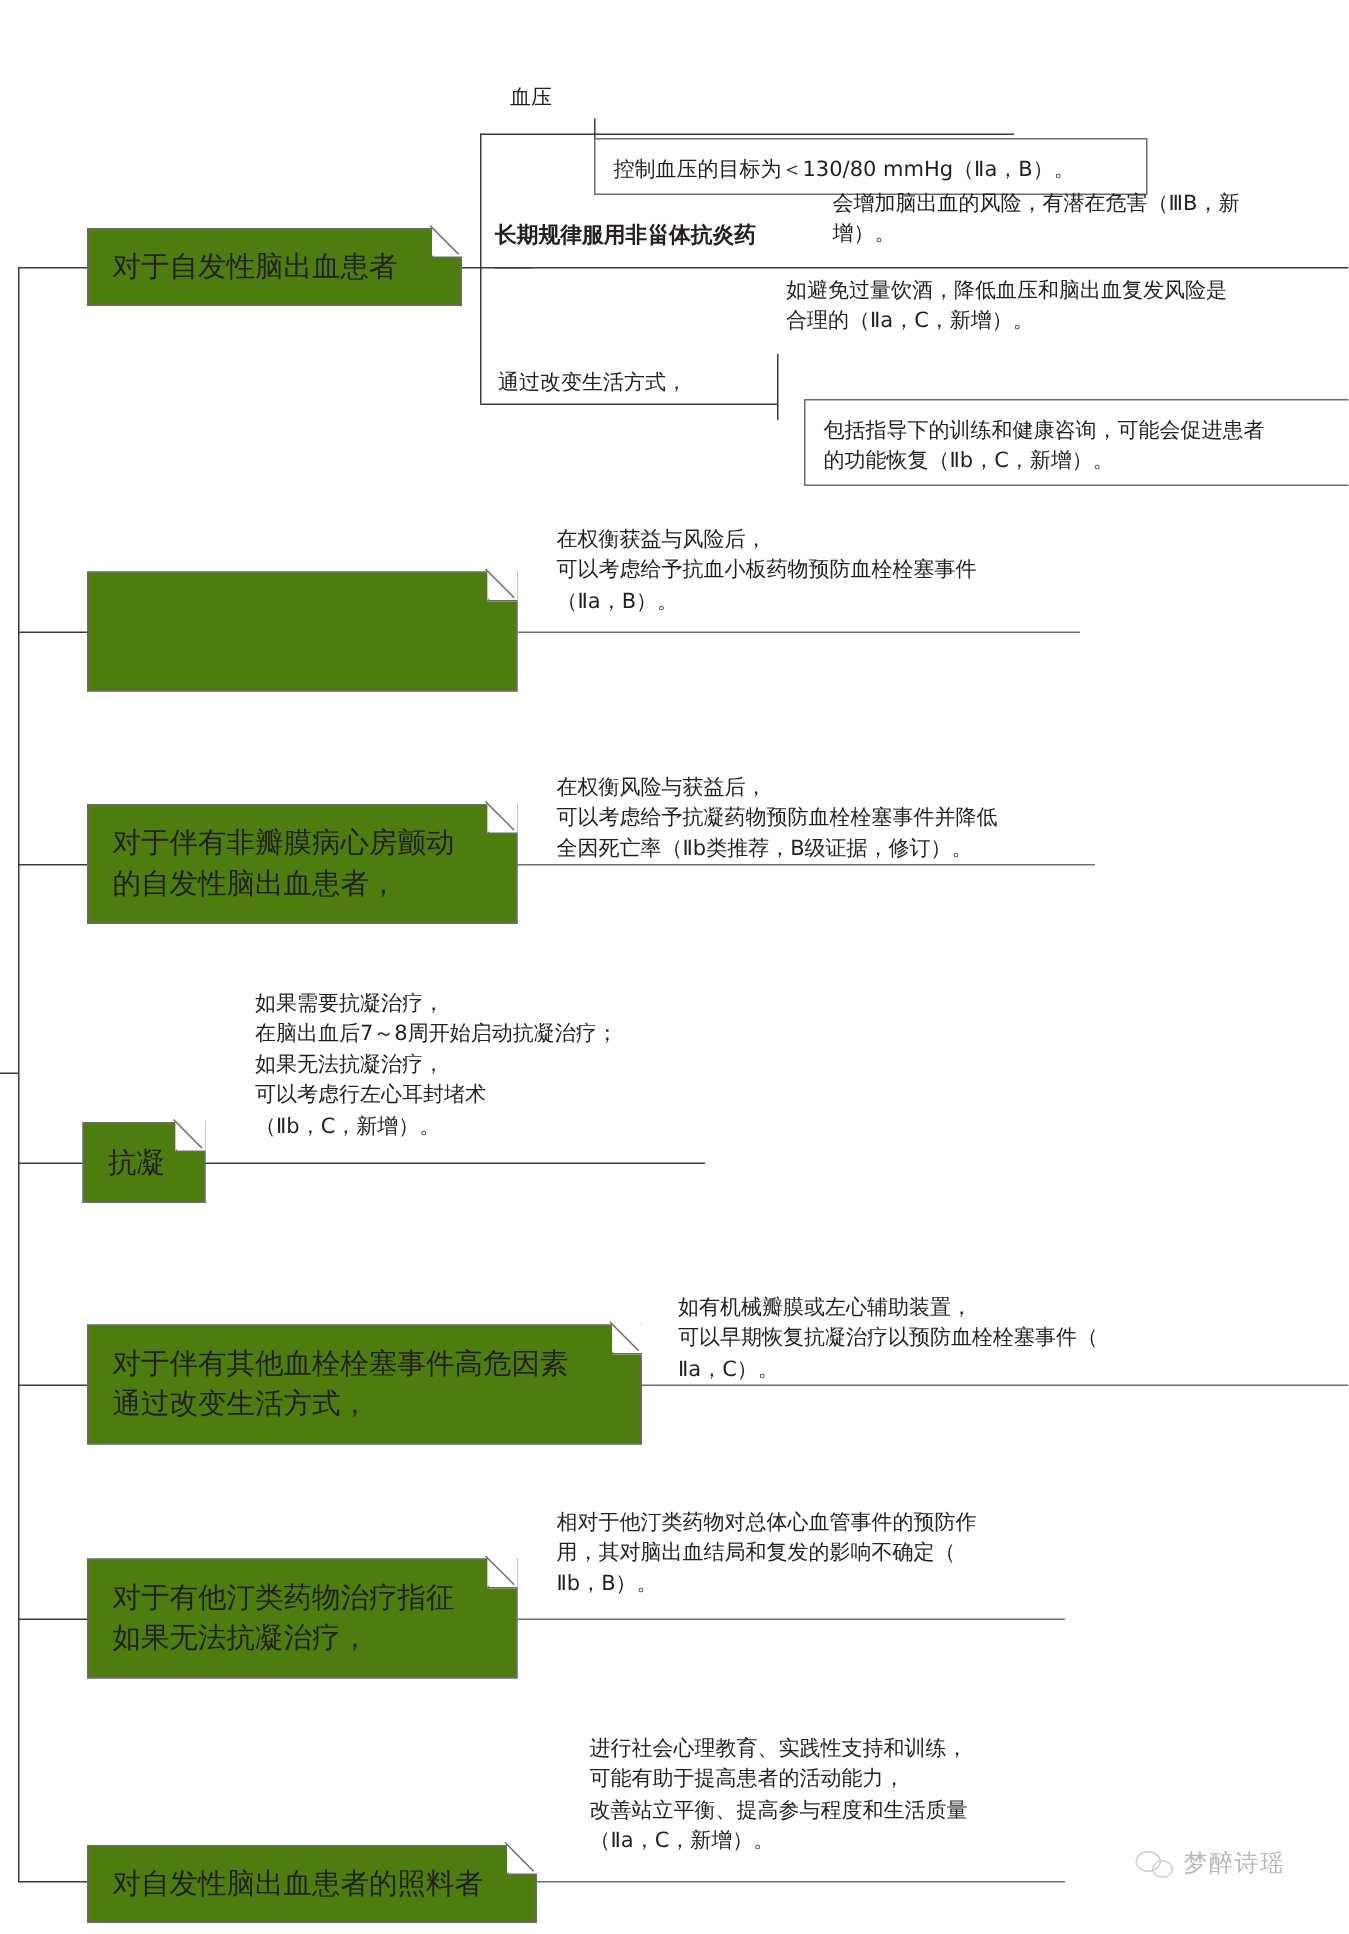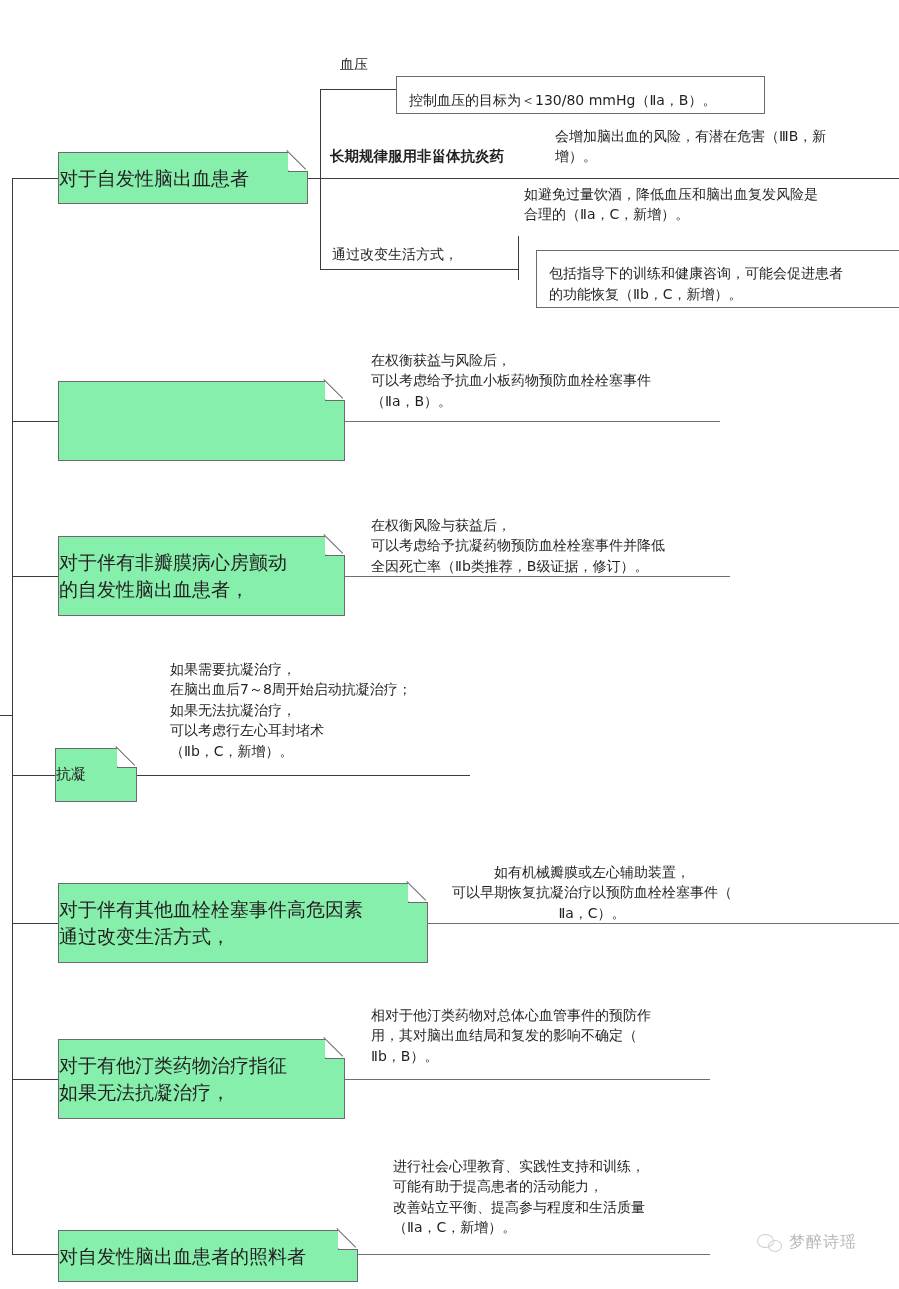--- a/index.html
+++ b/index.html
@@ -17,26 +17,26 @@
 
   
   .vline{position:absolute;background:#3b3b3b;width:1px;}
   .hline{position:absolute;background:#3b3b3b;height:1px;}
   .uline{position:absolute;background:#6f6f6f;height:1px;}
   .uline.dark{background:#3b3b3b;}
 
   
   .note{
     position:absolute;
-    background:#86efac;
+    background:#4d7c0f;
     border:1px solid #6b6b6b;
     box-sizing:border-box;
     display:flex;
     align-items:center;
-    padding:4px 14px 4px 0;
+    padding:4px 14px 4px 16px;
     line-height:1.42;
     color:#231f20;
   }
   .note .fold{
     position:absolute;
     top:-1px;right:-1px;
     width:19px;height:19px;
     background:#ffffff;
     border-left:1px solid #6b6b6b;
     border-bottom:1px solid #6b6b6b;
@@ -61,25 +61,26 @@
   }
   .note .txt{position:relative;z-index:2;white-space:pre-line;}
 
   
   .rectbox{
     position:absolute;
     background:#ffffff;
     border:1px solid #6b6b6b;
     box-sizing:border-box;
     display:flex;
-    align-items:flex-end;
-    padding:21px 10px 3px 12px;
+    align-items:flex-start;
+    padding:10px 10px 3px 12px;
     line-height:1.45;
     color:#231f20;
     white-space:pre-line;
+    margin-top:16px;
   }
 
   
   .ftext{
     position:absolute;
     white-space:pre-line;
     line-height:1.46;
     color:#231f20;
   }
   .lbl{position:absolute;white-space:nowrap;color:#231f20;}
@@ -172,38 +173,38 @@
   <div class="note" style="left:58px;top:536px;width:287px;height:80px;font-size:19px;">
     <span class="fold"></span>
     <span class="txt">对于伴有非瓣膜病心房颤动
 的自发性脑出血患者，</span>
   </div>
   <div class="uline" style="left:345px;top:576px;width:385px;"></div>
   <div class="ftext" style="left:371px;top:515px;font-size:14px;">在权衡风险与获益后，
 可以考虑给予抗凝药物预防血栓栓塞事件并降低
 全因死亡率（Ⅱb类推荐，B级证据，修订）。</div>
 
-  <div class="note" style="left:55px;top:748px;width:82px;height:54px;font-size:15px;">
+  <div class="note" style="left:55px;top:748px;width:82px;height:54px;font-size:19px;">
     <span class="fold"></span>
     <span class="txt">抗凝</span>
   </div>
   <div class="uline dark" style="left:137px;top:775px;width:333px;"></div>
   <div class="ftext" style="left:170px;top:659px;font-size:14px;">如果需要抗凝治疗，
 在脑出血后7～8周开始启动抗凝治疗；
 如果无法抗凝治疗，
 可以考虑行左心耳封堵术
  （Ⅱb，C，新增）。</div>
 
   <div class="note" style="left:58px;top:883px;width:370px;height:80px;font-size:19px;">
     <span class="fold"></span>
     <span class="txt">对于伴有其他血栓栓塞事件高危因素
 通过改变生活方式，</span>
   </div>
   <div class="uline" style="left:428px;top:923px;width:471px;"></div>
-  <div class="ftext" style="left:452px;top:862px;font-size:14px;text-align:center;">如有机械瓣膜或左心辅助装置，
+  <div class="ftext" style="left:452px;top:862px;font-size:14px;">如有机械瓣膜或左心辅助装置，
 可以早期恢复抗凝治疗以预防血栓栓塞事件（
 Ⅱa，C）。</div>
 
   <div class="note" style="left:58px;top:1039px;width:287px;height:80px;font-size:19px;">
     <span class="fold"></span>
     <span class="txt">对于有他汀类药物治疗指征
 如果无法抗凝治疗，</span>
   </div>
   <div class="uline" style="left:345px;top:1079px;width:365px;"></div>
   <div class="ftext" style="left:371px;top:1005px;font-size:14px;">相对于他汀类药物对总体心血管事件的预防作

